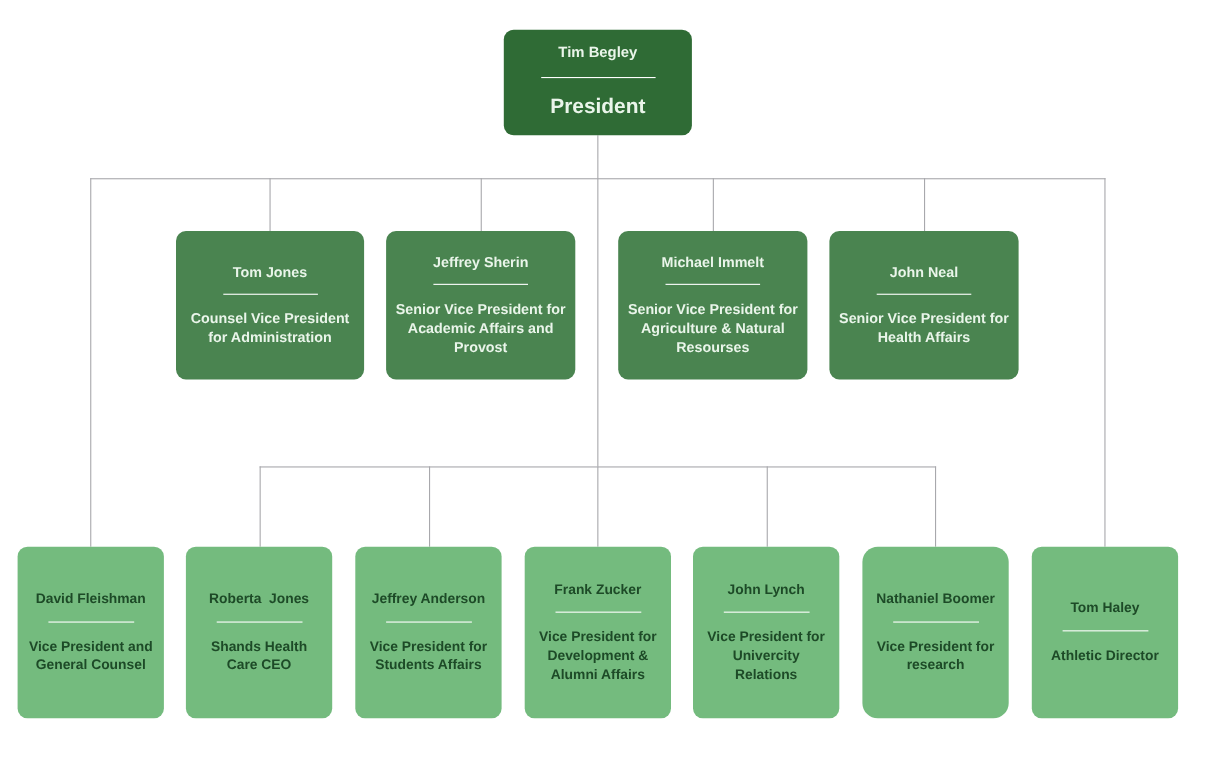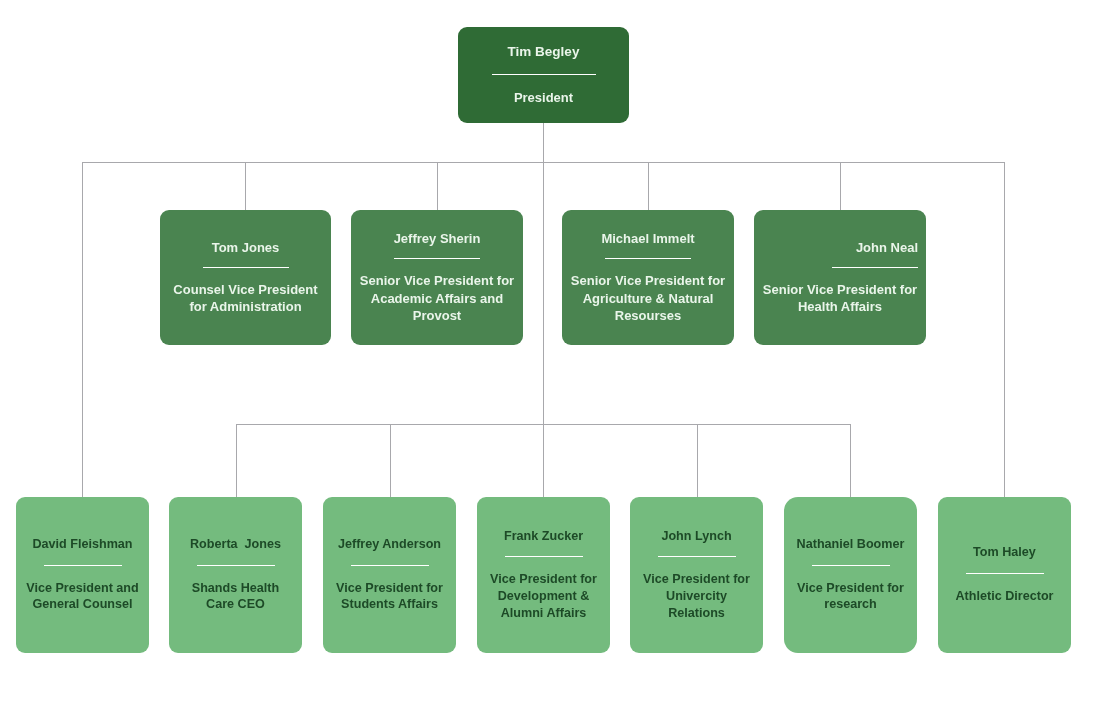--- a/index.html
+++ b/index.html
@@ -57,21 +57,21 @@
     font-weight: bold;
     line-height: 1.32;
   }
 
   
   .lvl1 {
     background: #2f6b35;
     color: #eaf5ea;
   }
   .lvl1 .name { font-size: 13.5px; }
-  .lvl1 .title { font-size: 13px; }
+  .lvl1 .title { font-size: 19px; }
   .lvl1 .rule { width: 104px; margin: 13px 0 14px; }
 
   
   .lvl2 {
     background: #4a8450;
     color: #eaf5ea;
   }
   .lvl2 .name { font-size: 13px; }
   .lvl2 .title { font-size: 13px; }
   .lvl2 .rule { width: 86px; margin: 11px 0 13px; }
@@ -126,21 +126,21 @@
     <hr class="rule">
     <div class="title">Senior Vice President for Academic Affairs and Provost</div>
   </div>
 
   <div class="node lvl2" style="left:562px; top:210px; width:172px; height:135px;">
     <div class="name">Michael Immelt</div>
     <hr class="rule">
     <div class="title">Senior Vice President for Agriculture &amp; Natural Resourses</div>
   </div>
 
-  <div class="node lvl2" style="left:754px; top:210px; width:172px; height:135px;align-items:flex-end;">
+  <div class="node lvl2" style="left:754px; top:210px; width:172px; height:135px;">
     <div class="name">John Neal</div>
     <hr class="rule">
     <div class="title">Senior Vice President for Health Affairs</div>
   </div>
 
   <div class="node lvl3" style="left:16px; top:497px; width:133px; height:156px;">
     <div class="name">David Fleishman</div>
     <hr class="rule">
     <div class="title">Vice President and General Counsel</div>
   </div>

